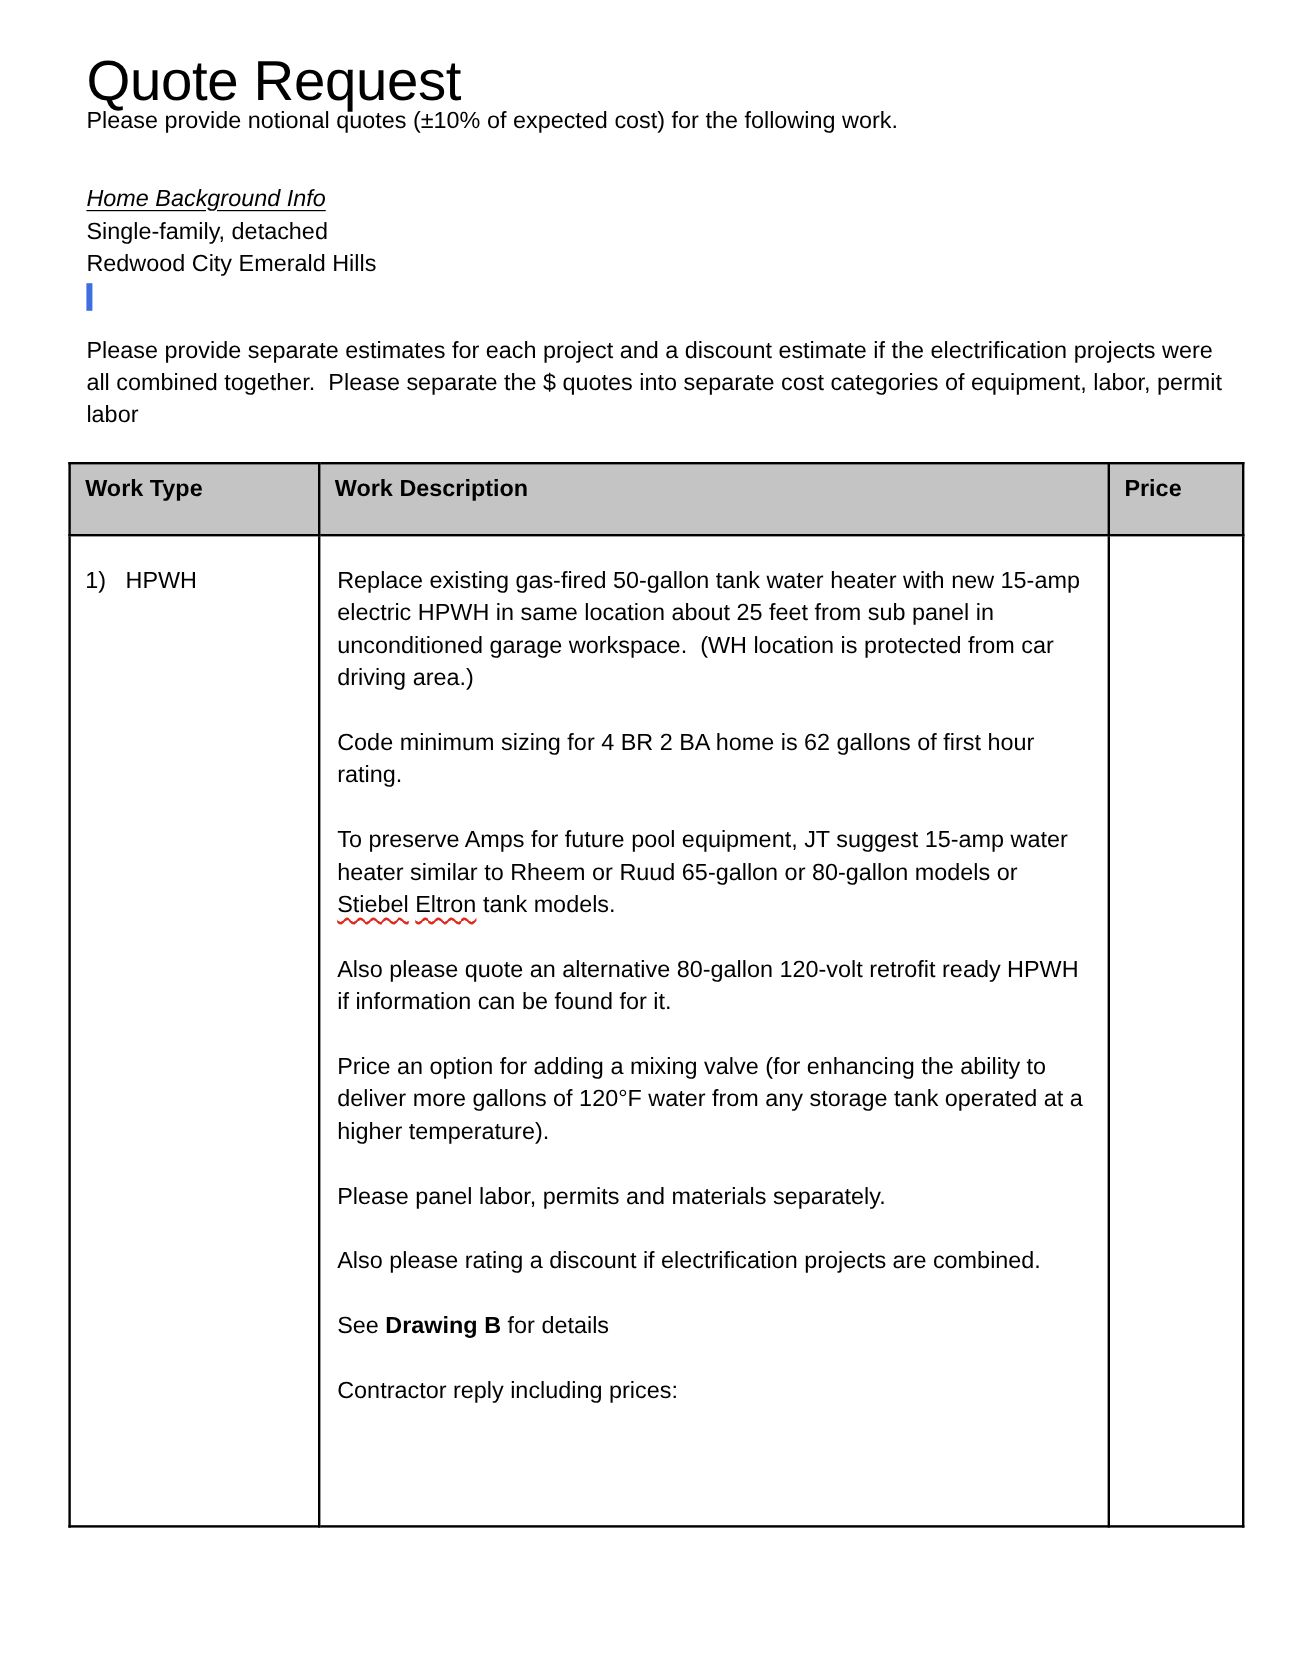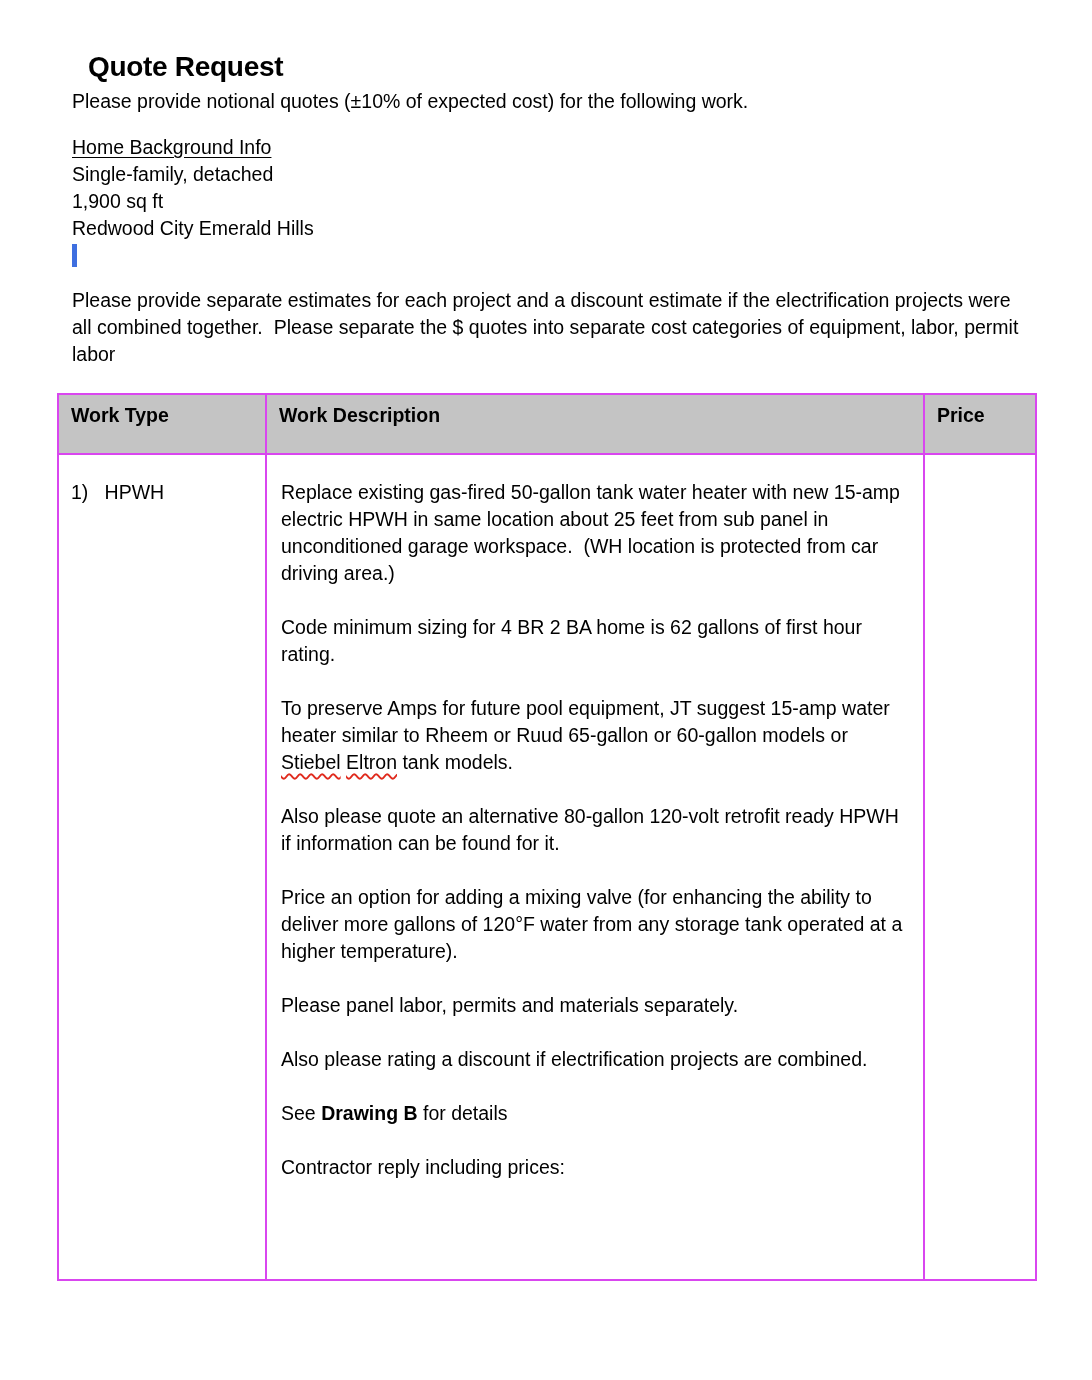--- a/index.html
+++ b/index.html
@@ -9,53 +9,53 @@
     height: 1380px;
     font-family: "Liberation Sans", "DejaVu Sans", sans-serif;
     color: #000000;
     position: relative;
     overflow: hidden;
   }
   .page { padding: 47px 57px 0 57px; }
   .text-block { margin-left: 15px; }
 
   .doc-title {
-    font-size: 28px;
-    font-weight: bold;
+    font-size: 47px;
+    font-weight: normal;
     line-height: 40px;
     letter-spacing: -0.3px;
-    margin-left: 16px;
   }
   .body-text { font-size: 19.5px; line-height: 27px; }
   .intro { margin-top: 1px; }
 
   .section-heading {
-    margin-top: 19px;
+    margin-top: 38px;
     text-decoration: underline;
     text-underline-offset: 3px;
+    font-style: italic;
   }
   .bg-line { }
 
   .caret-line { height: 27px; display: flex; align-items: center; }
   .caret {
     width: 5px;
     height: 23px;
     background: var(--caret-color, #3e6fe0);
   }
 
   .instructions { margin-top: 18px; max-width: 965px; }
 
   table.quote-table {
     border-collapse: collapse;
     table-layout: fixed;
     width: 978px;
     margin-top: 25px;
   }
   .quote-table th, .quote-table td {
-    border: 2px solid #d946ef;
+    border: 2px solid #000000;
     vertical-align: top;
     text-align: left;
     font-size: 19.5px;
     line-height: 27px;
   }
   .quote-table th {
     background: var(--header-bg, #c4c4c4);
     font-weight: bold;
     height: 60px;
     padding: 7px 12px;
@@ -83,21 +83,20 @@
 <body>
 
 <div class="page">
 
   <div class="text-block">
     <h1 class="doc-title">Quote Request</h1>
     <p class="body-text intro">Please provide notional quotes (±10% of expected cost) for the following work.</p>
 
     <div class="body-text section-heading">Home Background Info</div>
     <div class="body-text bg-line">Single-family, detached</div>
-    <div class="body-text bg-line">1,900 sq ft</div>
     <div class="body-text bg-line">Redwood City Emerald Hills</div>
 
     <div class="caret-line">
       <div class="caret"></div>
     </div>
 
     <p class="body-text instructions">Please provide separate estimates for each project and a discount estimate if the electrification projects were all combined together.&nbsp; Please separate the $ quotes into separate cost categories of equipment, labor, permit labor</p>
   </div>
 
   <table class="quote-table">
@@ -112,21 +111,21 @@
         <th>Work Description</th>
         <th>Price</th>
       </tr>
     </thead>
     <tbody>
       <tr>
         <td class="worktype-cell">1)&nbsp;&nbsp;&nbsp;HPWH</td>
         <td class="desc-cell">
             <p><span>Replace existing gas-fired 50-gallon tank water heater with new 15-amp electric HPWH in same location about 25 feet from sub panel in unconditioned garage workspace.&nbsp; (WH location is protected from car driving area.)</span></p>
             <p><span>Code minimum sizing for 4 BR 2 BA home is 62 gallons of first hour rating.</span></p>
-            <p><span>To preserve Amps for future pool equipment, JT suggest 15-amp water heater similar to Rheem or Ruud 65-gallon or 60-gallon models or </span><span class="misspelled">Stiebel</span><span> </span><span class="misspelled">Eltron</span><span> tank models.</span></p>
+            <p><span>To preserve Amps for future pool equipment, JT suggest 15-amp water heater similar to Rheem or Ruud 65-gallon or 80-gallon models or </span><span class="misspelled">Stiebel</span><span> </span><span class="misspelled">Eltron</span><span> tank models.</span></p>
             <p><span>Also please quote an alternative 80-gallon 120-volt retrofit ready HPWH if information can be found for it.</span></p>
             <p><span>Price an option for adding a mixing valve (for enhancing the ability to deliver more gallons of 120°F water from any storage tank operated at a higher temperature).</span></p>
             <p><span>Please panel labor, permits and materials separately.</span></p>
             <p><span>Also please rating a discount if electrification projects are combined.</span></p>
             <p><span>See </span><span class="bold">Drawing B</span><span> for details</span></p>
             <p><span>Contractor reply including prices:</span></p>
           </td>
         <td class="price-cell"></td>
       </tr>
     </tbody>

